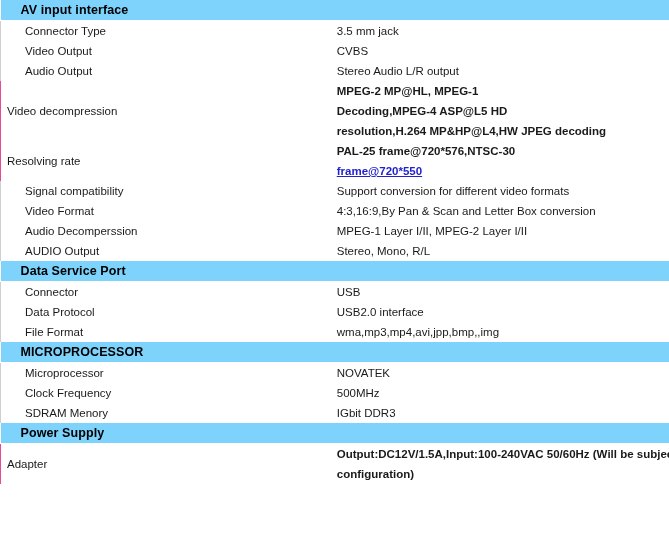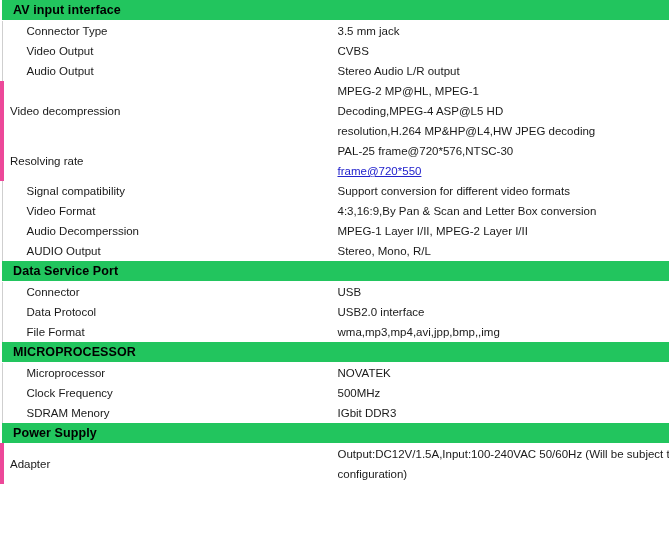--- a/index.html
+++ b/index.html
@@ -17,27 +17,27 @@
   .spec-table {
     width: 669px;
     border-collapse: collapse;
     table-layout: fixed;
   }
   .spec-table td {
     padding: 0;
     vertical-align: middle;
   }
   .section-row td {
-    background: #22c55e;
+    background: #7dd3fc;
     color: #000000;
     font-weight: bold;
     font-size: 12.5px;
     height: 20px;
     line-height: 20px;
-    padding-left: 11px;
+    padding-left: 20px;
     letter-spacing: 0.1px;
     border-bottom: 1px solid #ffffff;
     margin-top: 40px;
   }
   .data-row td {
     font-size: 11.5px;
     height: 20px;
     line-height: 20px;
     background: #ffffff;
   }
@@ -48,26 +48,27 @@
   }
   .data-row td.value {
     padding-left: 2px;
   }
   .multi-row td {
     vertical-align: middle;
   }
   .multi-row td.label {
     width: 240px;
     padding-left: 6px;
-    border-left: 4px solid #ec4899;
+    border-left: 1px solid #ec4899;
     font-size: 11.5px;
   }
   .multi-row td.value {
     padding-left: 2px;
     font-size: 11.5px;
+    font-weight: bold;
   }
   .val-line {
     height: 20px;
     line-height: 20px;
     white-space: nowrap;
   }
   a.inline-link {
     color: #2222cc;
     text-decoration: underline;
   }

